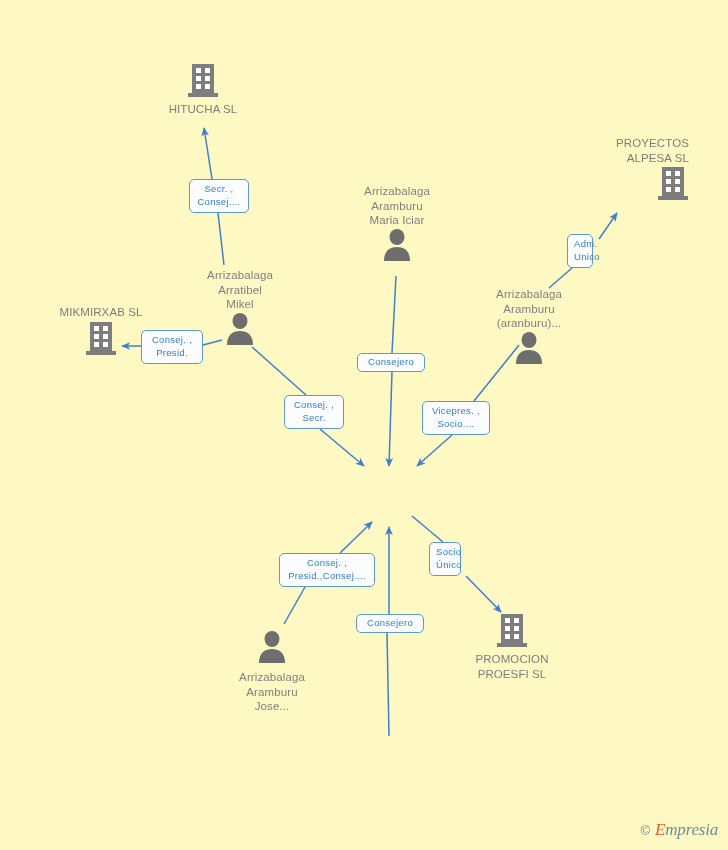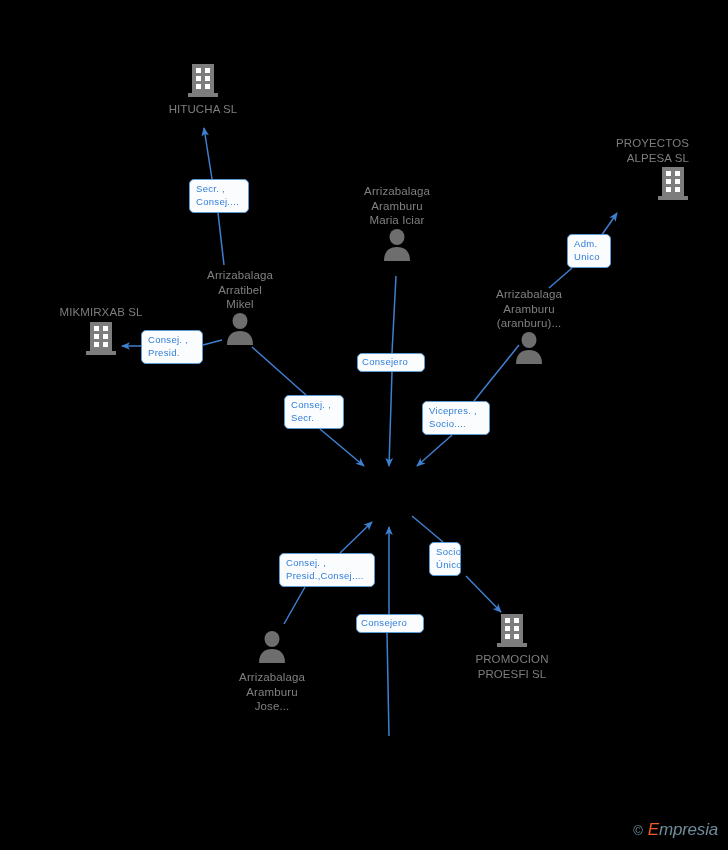--- a/index.html
+++ b/index.html
@@ -7,21 +7,21 @@
     padding: 0;
     background: #ffffff;
   }
   body {
     font-family: "Liberation Sans", sans-serif;
   }
   #canvas {
     position: relative;
     width: 728px;
     height: 850px;
-    background: #000000;
+    background: #fef9c3;
     overflow: hidden;
   }
   #edges {
     position: absolute;
     left: 0;
     top: 0;
     width: 728px;
     height: 850px;
     pointer-events: none;
   }
@@ -56,20 +56,21 @@
 
   
   .chip {
     position: absolute;
     border: 1.4px solid #5b9bd5;
     background: #fbfcfe;
     border-radius: 5px;
     color: #2f7ed8;
     font-size: 9.5px;
     line-height: 12.5px;
+    text-align: center;
     padding: 3px 6px;
     white-space: pre-line;
     box-sizing: border-box;
     letter-spacing: 0.3px;
   }
 
   
   #watermark {
     position: absolute;
     right: 10px;
@@ -77,21 +78,21 @@
     display: flex;
     align-items: center;
     gap: 5px;
     font-size: 16px;
   }
   #watermark .copy {
     color: #6f8d99;
     font-size: 13px;
   }
   #watermark .brand {
-    font-family: Liberation Sans, sans-serif;
+    font-family: Liberation Serif, serif;
     font-style: italic;
     font-size: 17px;
     color: #6f8d99;
     letter-spacing: -0.2px;
   }
   #watermark .brand .e { color: #f15a22; }
 </style>
 </head>
 <body>
 
@@ -188,21 +189,21 @@
             <rect x="18" y="6" width="5" height="5"></rect>
         <rect x="9" y="14" width="5" height="5"></rect>
             <rect x="18" y="14" width="5" height="5"></rect>
         <rect x="9" y="22" width="5" height="5"></rect>
             <rect x="18" y="22" width="5" height="5"></rect>
       </g>
         </svg>
     </span>
   </div>
 
-  <div class="node company" style="left:512px; top:612px;text-decoration:underline;">
+  <div class="node company" style="left:512px; top:612px;">
     <span class="icon-wrap">
       <svg width="32" height="38" viewBox="0 0 32 38">
           <g fill="#7d7d7d">
         <rect x="5" y="2" width="22" height="31"></rect>
         <rect x="1" y="31" width="30" height="4"></rect>
       </g>
           <g fill="#ffffff">
         <rect x="9" y="6" width="5" height="5"></rect>
             <rect x="18" y="6" width="5" height="5"></rect>
         <rect x="9" y="14" width="5" height="5"></rect>
@@ -271,21 +272,21 @@
     <div class="label">Arrizabalaga
 Aramburu
 Jose...</div>
   </div>
 
 
   <div class="chip" style="left:189px; top:179px; width:60px; height:34px;">Secr. ,
 Consej....</div>
   <div class="chip" style="left:141px; top:330px; width:62px; height:34px;">Consej. ,
 Presid.</div>
-  <div class="chip" style="left:567px; top:234px; width:44px; height:34px;">Adm.
+  <div class="chip" style="left:567px; top:234px; width:26px; height:34px;">Adm.
 Unico</div>
   <div class="chip" style="left:357px; top:353px; width:68px; height:19px; padding:2px 4px;">Consejero</div>
   <div class="chip" style="left:284px; top:395px; width:60px; height:34px;">Consej. ,
 Secr.</div>
   <div class="chip" style="left:422px; top:401px; width:68px; height:34px;">Vicepres. ,
 Socio....</div>
   <div class="chip" style="left:279px; top:553px; width:96px; height:34px;">Consej. ,
 Presid.,Consej....</div>
   <div class="chip" style="left:429px; top:542px; width:32px; height:34px;">Socio
 Único</div>

